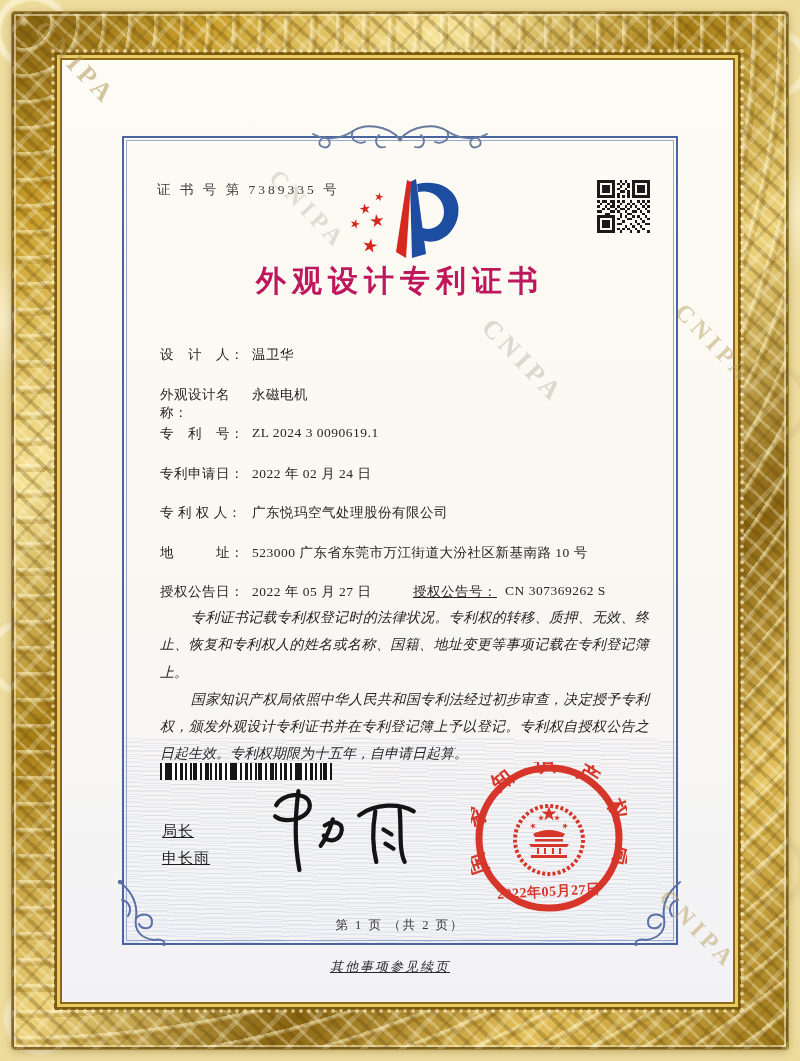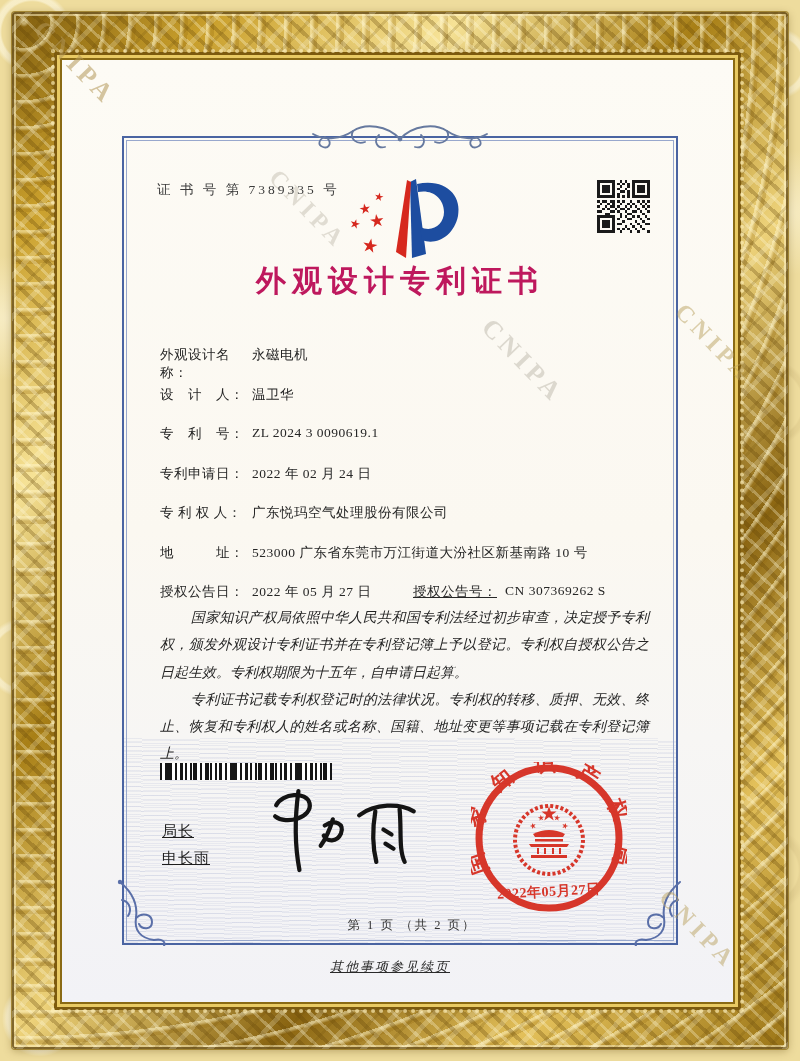--- a/index.html
+++ b/index.html
@@ -88,21 +88,21 @@
   .director{
     position:absolute;left:162px;top:817px;font-size:15px;line-height:27px;color:#1d1d1d;
     font-family:"Liberation Sans","DejaVu Sans",sans-serif;letter-spacing:1px;text-decoration:underline;
   }
   .signature{position:absolute;left:262px;top:780px;width:172px;height:98px;}
   .seal{position:absolute;left:471px;top:762px;width:156px;height:156px;}
   .logo{position:absolute;left:348px;top:176px;width:116px;height:88px;}
   .qr{position:absolute;left:597px;top:180px;width:53px;height:53px;}
   .footer-page{
     position:absolute;left:122px;top:917px;width:556px;text-align:center;
-    font-size:12.5px;letter-spacing:2px;color:#333;padding-left:12px;
+    font-size:12.5px;letter-spacing:2px;color:#333;
   }
   .footer-note{
     position:absolute;left:0;top:958px;width:780px;text-align:center;
     font-size:13px;font-style:italic;color:#2a2a2a;letter-spacing:2px;text-decoration:underline;
   }
 </style>
 </head>
 <body>
 
 <div class="stage">
@@ -189,26 +189,26 @@
       M8 17h2v1H8z M13 17h1v1h-1z M16 17h1v1h-1z M19 17h2v1h-2z
       M11 18h1v1h-1z M14 18h1v1h-1z M17 18h1v1h-1z
       M8 19h1v1H8z M10 19h1v1h-1z M12 19h1v1h-1z M15 19h1v1h-1z M18 19h1v1h-1z
       M9 20h1v1H9z M13 20h1v1h-1z M16 20h1v1h-1z M20 20h1v1h-1z"></path>
   </svg>
 
   <div class="title">外观设计专利证书</div>
 
   <div class="fields">
     <div class="field-row">
+      <span class="lbl">设　计　人：</span>
+      <span class="val">温卫华</span>
+    </div>
+    <div class="field-row">
       <span class="lbl">外观设计名称：</span>
       <span class="val">永磁电机</span>
-    </div>
-    <div class="field-row">
-      <span class="lbl">设　计　人：</span>
-      <span class="val">温卫华</span>
     </div>
     <div class="field-row">
       <span class="lbl">专　利　号：</span>
       <span class="val">ZL 2024 3 0090619.1</span>
     </div>
     <div class="field-row">
       <span class="lbl">专利申请日：</span>
       <span class="val">2022 年 02 月 24 日</span>
     </div>
     <div class="field-row">
@@ -221,22 +221,22 @@
     </div>
     <div class="field-row grant">
       <span class="lbl">授权公告日：</span>
       <span class="val">2022 年 05 月 27 日</span>
       <span class="val2l">授权公告号：</span>
       <span>CN 307369262 S</span>
     </div>
   </div>
 
   <div class="body-text">
+    <p>专利证书记载专利权登记时的法律状况。专利权的转移、质押、无效、终止、恢复和专利权人的姓名或名称、国籍、地址变更等事项记载在专利登记簿上。</p>
     <p>国家知识产权局依照中华人民共和国专利法经过初步审查，决定授予专利权，颁发外观设计专利证书并在专利登记簿上予以登记。专利权自授权公告之日起生效。专利权期限为十五年，自申请日起算。</p>
-    <p>专利证书记载专利权登记时的法律状况。专利权的转移、质押、无效、终止、恢复和专利权人的姓名或名称、国籍、地址变更等事项记载在专利登记簿上。</p>
   </div>
 
   <div class="barcode"></div>
 
   <div class="director">
     <div>局长</div>
     <div>申长雨</div>
   </div>
 
   <svg class="signature" viewBox="0 0 170 95">

